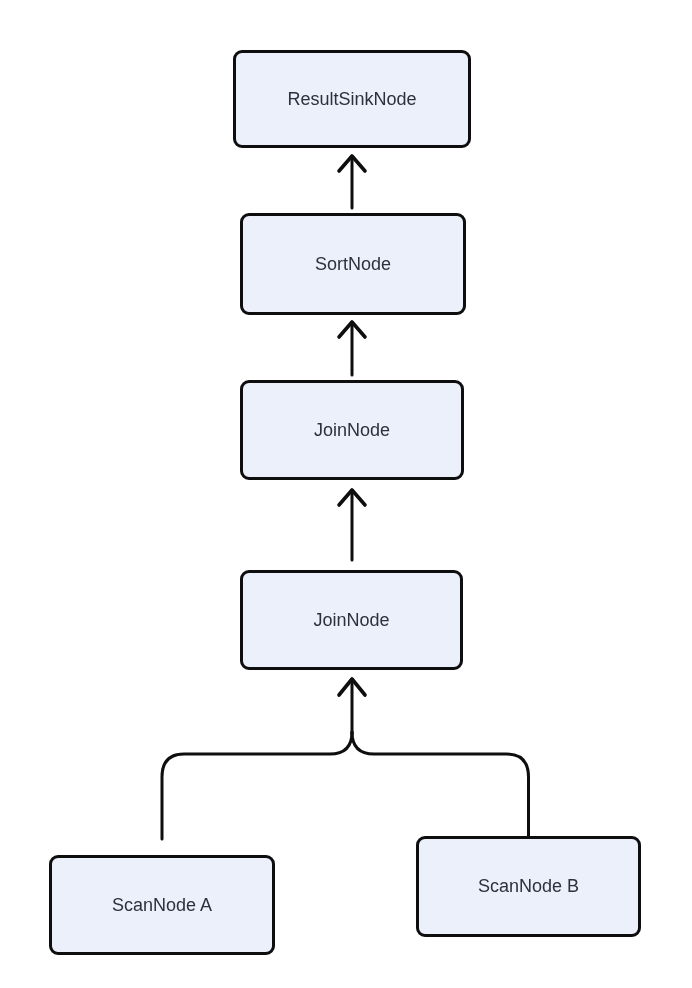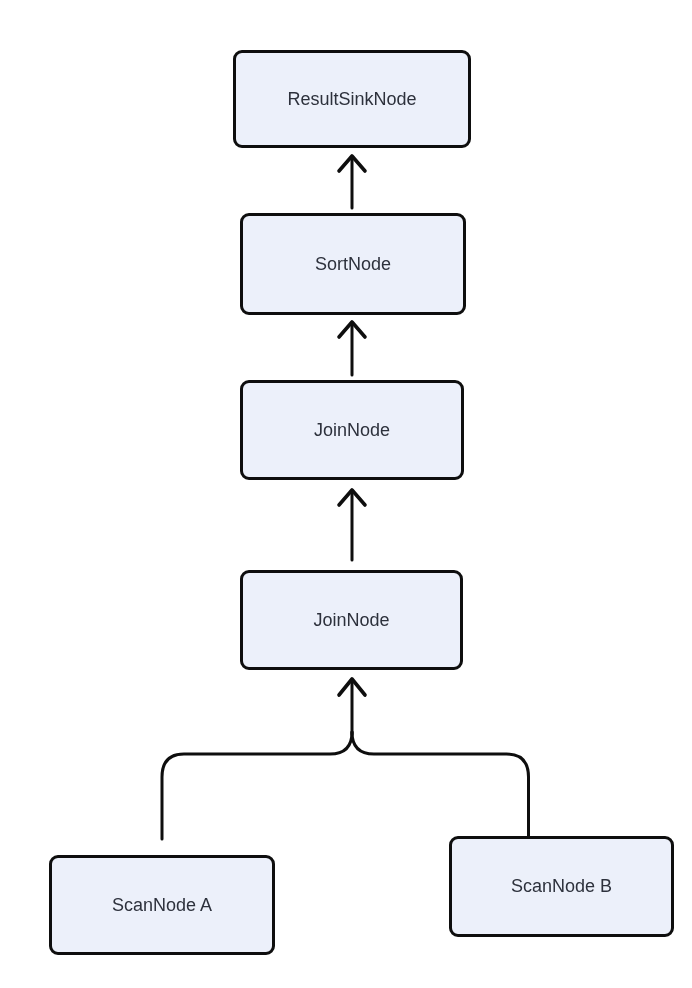--- a/index.html
+++ b/index.html
@@ -37,21 +37,21 @@
     justify-content:center;
     font-size:18px;
     color:var(--text-color);
     white-space:nowrap;
   }
   #n-resultsink{left:233px;top:50px;width:238px;height:98px;}
   #n-sort{left:240px;top:213px;width:226px;height:102px;}
   #n-agg{left:240px;top:380px;width:224px;height:100px;}
   #n-join{left:240px;top:570px;width:223px;height:100px;}
   #n-scana{left:49px;top:855px;width:226px;height:100px;}
-  #n-scanb{left:416px;top:836px;width:225px;height:101px;margin-left:33px;}
+  #n-scanb{left:416px;top:836px;width:225px;height:101px;}
 </style>
 </head>
 <body>
 
 <div class="canvas">
 
   <svg class="edges" viewBox="0 0 692 988" aria-hidden="true">
 
     <path class="shaft" d="M352 208 L352 158"></path>
     <path class="head" d="M339 171 L352 156 L365 171"></path>

